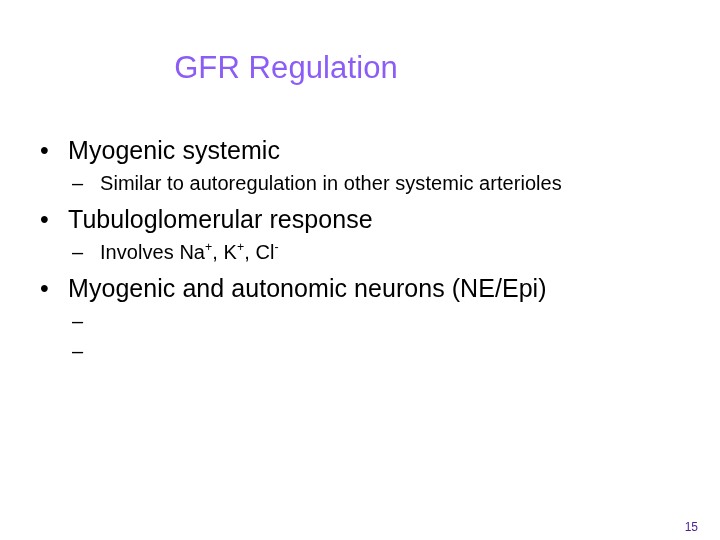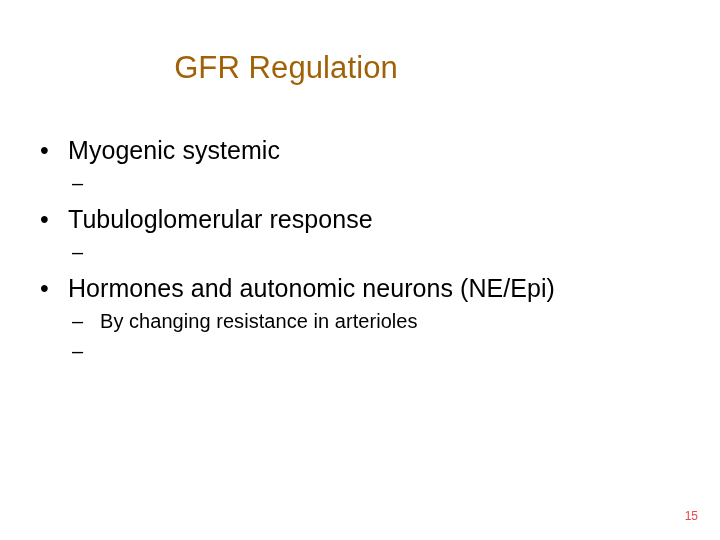--- a/index.html
+++ b/index.html
@@ -27,21 +27,21 @@
   .slide-title {
     position: absolute;
     left: 0;
     top: 48px;
     width: 572px;
     text-align: center;
     font-size: 31px;
     font-weight: 400;
     line-height: 40px;
     letter-spacing: 0.1px;
-    color: #a16207;
+    color: #8b5cf6;
     white-space: nowrap;
   }
 
   
   .body-block {
     position: absolute;
     left: 30px;
     top: 128px;
     width: 660px;
   }
@@ -99,62 +99,63 @@
   .btext sup {
     font-size: 0.62em;
     line-height: 0;
     vertical-align: super;
   }
 
   
   .page-number {
     position: absolute;
     right: 22px;
-    bottom: 17px;
+    bottom: 6px;
     font-size: 12px;
     line-height: 14px;
-    color: #ef4444;
+    color: #4c1d95;
     text-align: right;
   }
 </style>
 </head>
 <body>
 
 <div class="slide">
 
   <div class="slide-title">GFR Regulation</div>
 
   <div class="body-block">
 
     <div class="bullet-row lvl1">
       <span class="marker">•</span>
       <span class="btext">Myogenic systemic</span>
     </div>
 
     <div class="bullet-row lvl2">
       <span class="marker">–</span>
+      <span class="btext">Similar to autoregulation in other systemic arterioles</span>
     </div>
 
     <div class="bullet-row lvl1">
       <span class="marker">•</span>
       <span class="btext">Tubuloglomerular response</span>
     </div>
 
     <div class="bullet-row lvl2">
       <span class="marker">–</span>
+      <span class="btext"><span>Involves Na</span><sup>+</sup><span>, K</span><sup>+</sup><span>, Cl</span><sup>-</sup></span>
     </div>
 
     <div class="bullet-row lvl1">
       <span class="marker">•</span>
-      <span class="btext">Hormones and autonomic neurons (NE/Epi)</span>
+      <span class="btext">Myogenic and autonomic neurons (NE/Epi)</span>
     </div>
 
     <div class="bullet-row lvl2">
       <span class="marker">–</span>
-      <span class="btext">By changing resistance in arterioles</span>
     </div>
 
     <div class="bullet-row lvl2">
       <span class="marker">–</span>
     </div>
 
   </div>
 
   <div class="page-number">15</div>
 

